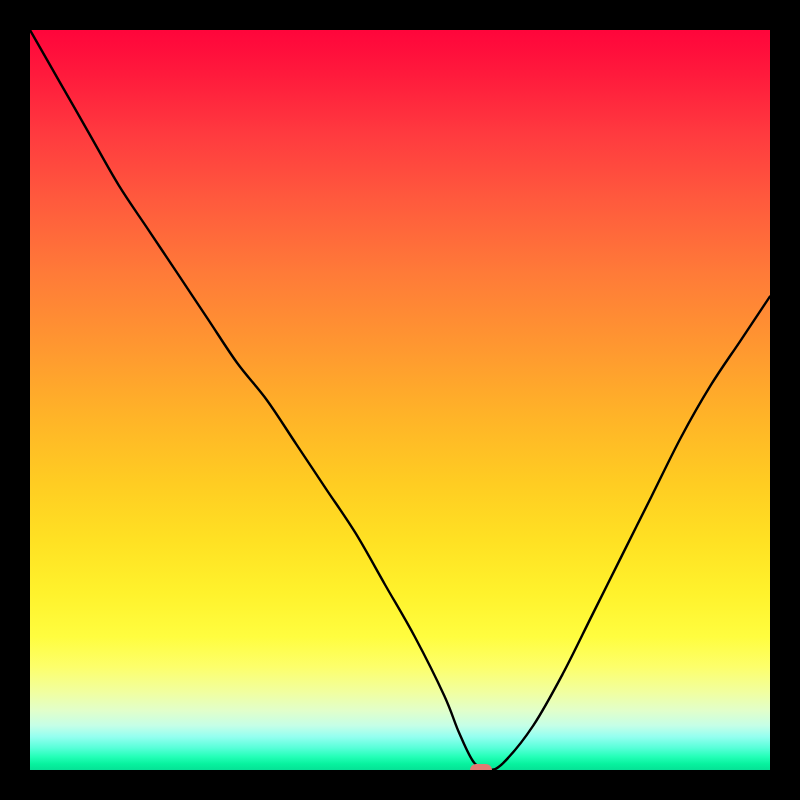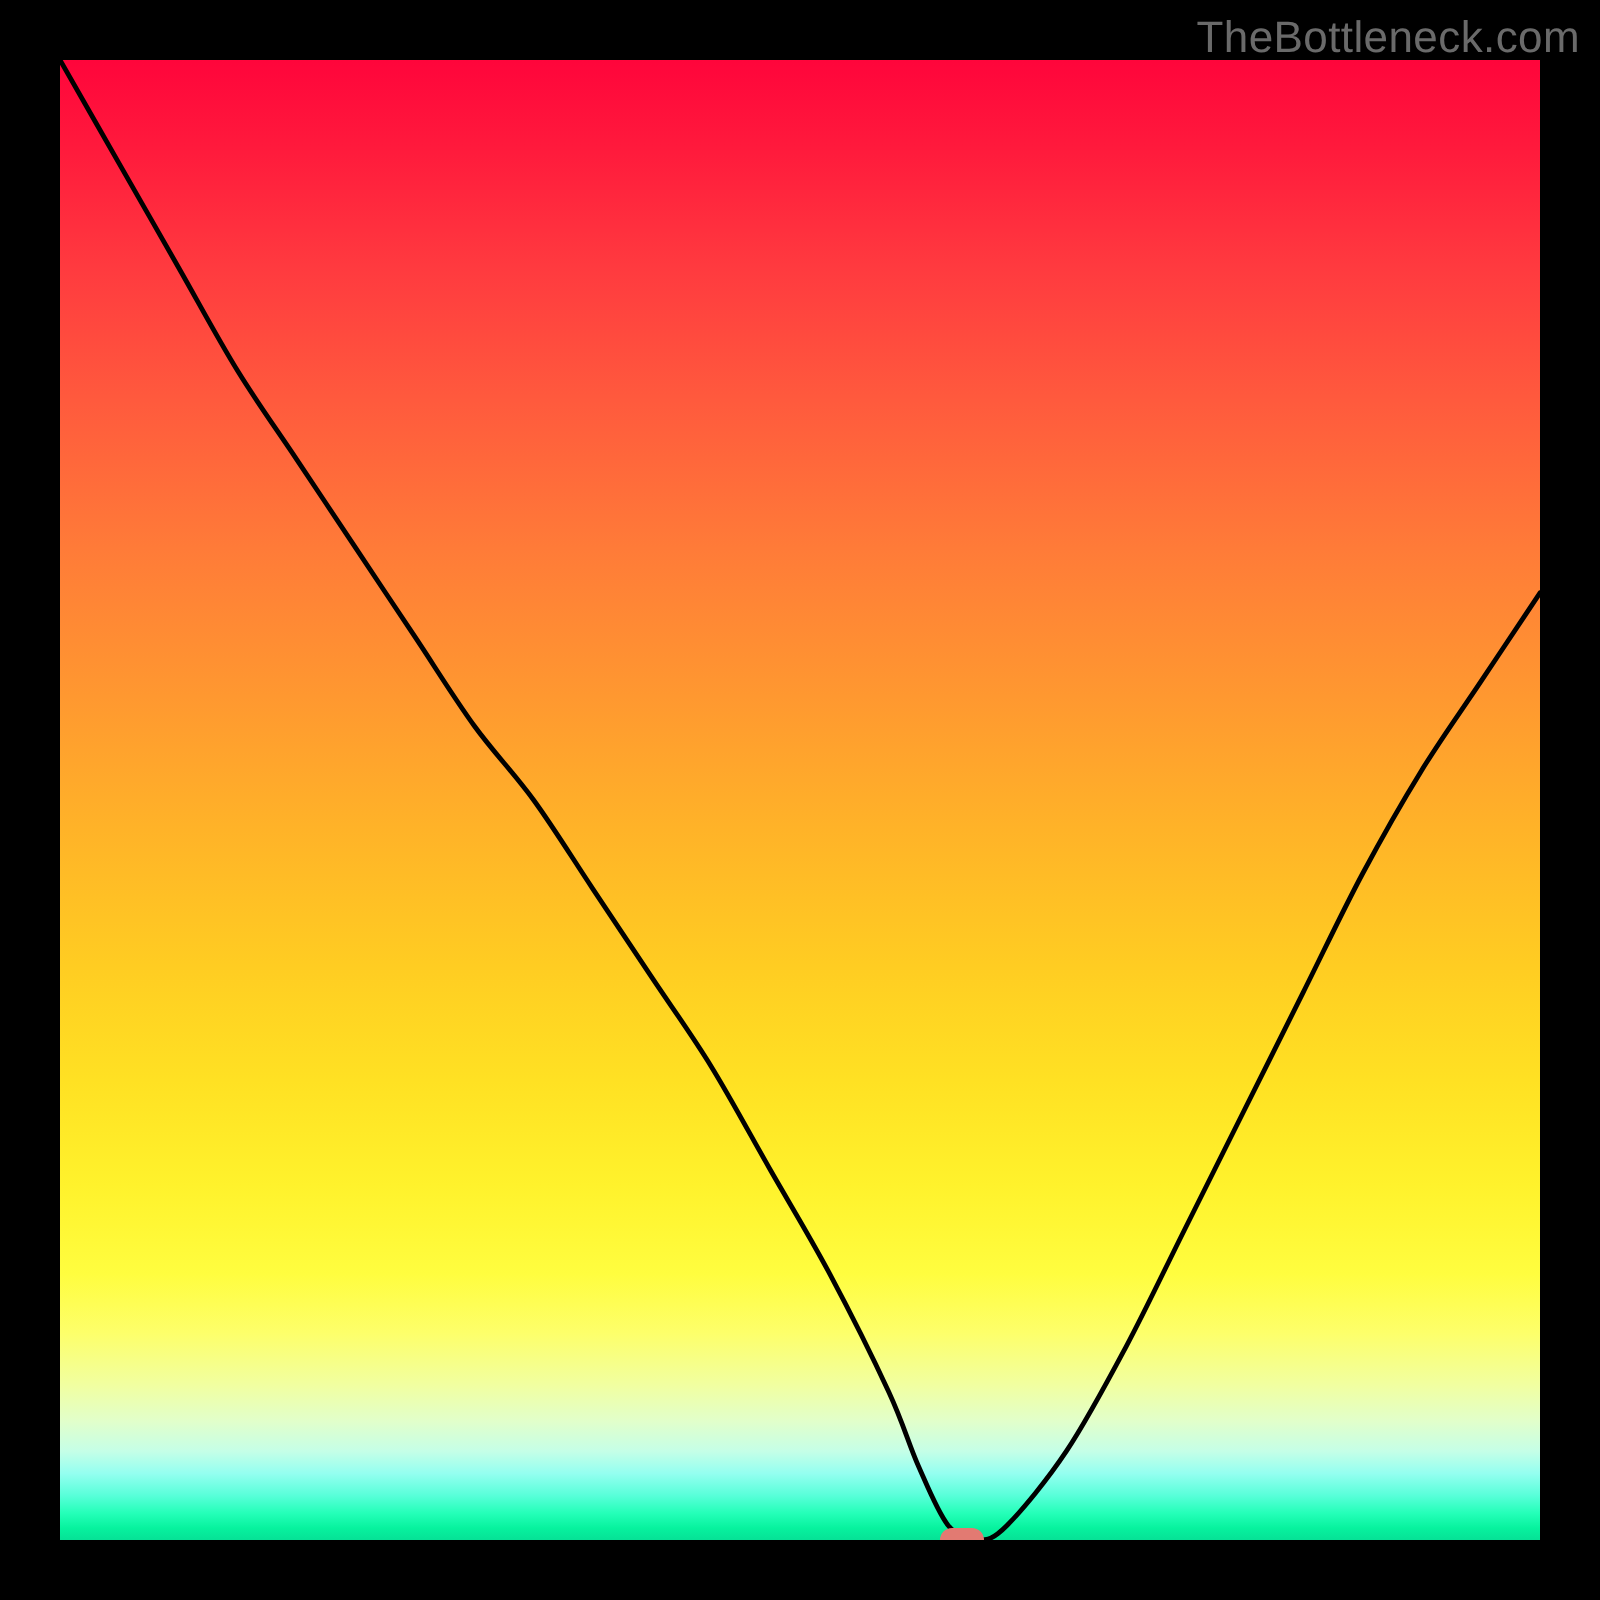--- a/index.html
+++ b/index.html
@@ -88,14 +88,13 @@
   <div class="plot">
     <div class="gradient"></div>
 
     <svg class="curve-svg" viewBox="0 0 740 740" preserveAspectRatio="none">
       <path id="curve-path" d="M 0.00 0.00 C 4.93 8.63, 19.73 34.53, 29.60 51.80 C 39.47 69.07, 49.33 86.33, 59.20 103.60 C 69.07 120.87, 78.93 139.37, 88.80 155.40 C 98.67 171.43, 108.53 185.00, 118.40 199.80 C 128.27 214.60, 138.13 229.40, 148.00 244.20 C 157.87 259.00, 167.73 273.80, 177.60 288.60 C 187.47 303.40, 197.33 319.43, 207.20 333.00 C 217.07 346.57, 226.93 356.43, 236.80 370.00 C 246.67 383.57, 256.53 399.60, 266.40 414.40 C 276.27 429.20, 286.13 444.00, 296.00 458.80 C 305.87 473.60, 315.73 487.17, 325.60 503.20 C 335.47 519.23, 345.33 537.73, 355.20 555.00 C 365.07 572.27, 374.93 588.30, 384.80 606.80 C 394.67 625.30, 407.00 649.97, 414.40 666.00 C 421.80 682.03, 424.27 691.90, 429.20 703.00 C 434.13 714.10, 439.07 726.43, 444.00 732.60 C 448.93 738.77, 453.87 740.00, 458.80 740.00 C 463.73 740.00, 466.20 740.00, 473.60 732.60 C 481.00 725.20, 493.33 710.40, 503.20 695.60 C 513.07 680.80, 522.93 662.30, 532.80 643.80 C 542.67 625.30, 552.53 604.33, 562.40 584.60 C 572.27 564.87, 582.13 545.13, 592.00 525.40 C 601.87 505.67, 611.73 485.93, 621.60 466.20 C 631.47 446.47, 641.33 425.50, 651.20 407.00 C 661.07 388.50, 670.93 371.23, 680.80 355.20 C 690.67 339.17, 700.53 325.60, 710.40 310.80 C 720.27 296.00, 735.07 273.80, 740.00 266.40" fill="none" stroke="#000" stroke-width="2.4" stroke-linecap="round" stroke-linejoin="round"></path>
     </svg>
 
     <div id="marker" class="marker" style="left: 451.4px; top: 740px; background: rgb(226, 122, 114);"></div>
   </div>
 
-  <div class="watermark">TheBottleneck.com</div>
 </div>
 
 </body></html>

